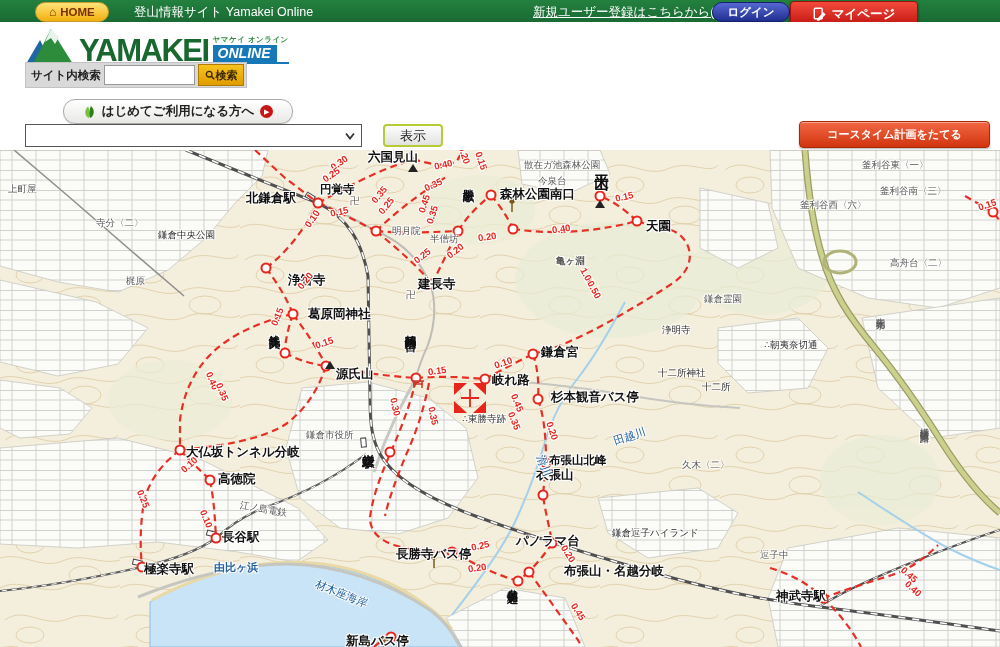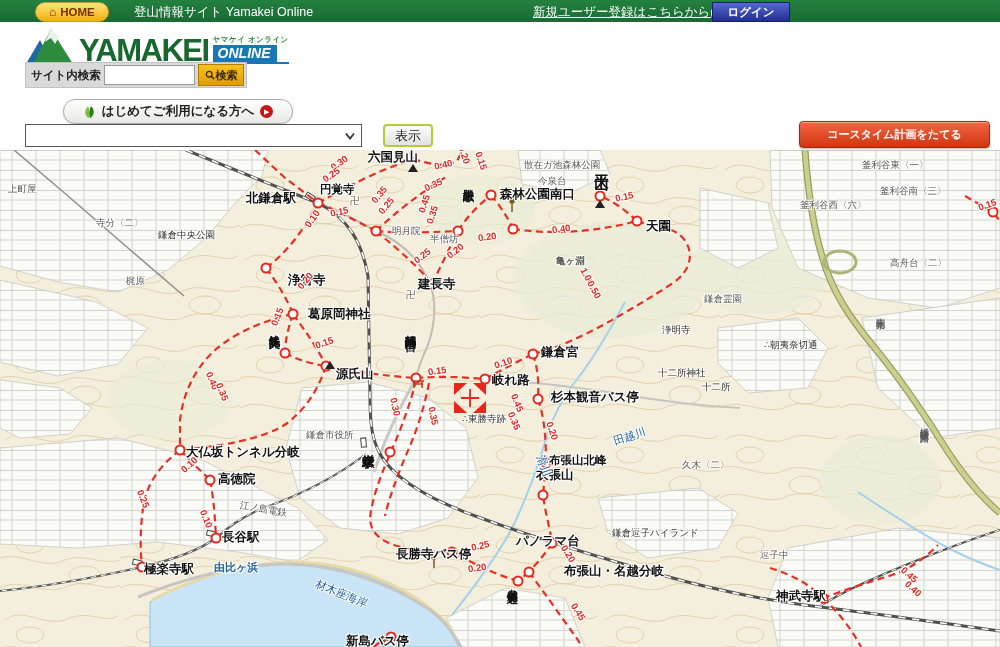--- a/index.html
+++ b/index.html
@@ -7,21 +7,21 @@
   .page{position:relative;width:1000px;height:647px;overflow:hidden;}
 
   
   .topbar{position:absolute;left:0;top:0;width:1000px;height:22px;background:linear-gradient(var(--header_green,#23813f),#1a6a33);}
   .home-btn{position:absolute;left:35px;top:2px;height:18px;padding:0 13px;border-radius:10px;
     background:linear-gradient(#ffe37a,#f2b00c);border:1px solid #c79a2e;color:#7a2f00;
     font-weight:bold;font-size:11.5px;line-height:18px;display:flex;align-items:center;gap:4px;cursor:pointer;}
   .home-icn{font-size:12px;line-height:1;color:#7a2f00;}
   .site-title{position:absolute;left:134px;top:4px;color:#fff;font-size:12.5px;}
   .register-link{position:absolute;left:533px;top:4px;color:#fff;font-size:12.5px;text-decoration:underline;cursor:pointer;}
-  .login-btn{position:absolute;left:712px;top:2px;width:76px;height:18px;border-radius:0;
+  .login-btn{position:absolute;left:712px;top:2px;width:76px;height:18px;border-radius:10px;
     background:linear-gradient(#5668d2,var(--link_blue,#202f90));border:1px solid #141f6e;color:#fff;
     font-size:11.5px;font-weight:bold;text-align:center;line-height:18px;cursor:pointer;}
   .mypage-btn{position:absolute;left:790px;top:1px;width:126px;height:24px;border-radius:4px;
     background:linear-gradient(#f44a3c,#c01511);border:1px solid #9e0e0a;color:#fff;font-weight:bold;
     font-size:12.5px;display:flex;align-items:center;justify-content:center;gap:5px;
     box-shadow:0 1px 3px rgba(0,0,0,.45);cursor:pointer;}
 
   
   .subheader{position:absolute;left:0;top:22px;width:1000px;height:128px;background:#fff;}
   .logo{position:absolute;left:25px;top:6px;display:flex;align-items:flex-end;gap:2px;cursor:pointer;}
@@ -36,21 +36,21 @@
   .search-btn{width:44px;height:20px;background:linear-gradient(#f8c31e,var(--gold,#e09d00));border:1px solid #b07c00;
     font-size:11px;font-weight:bold;color:#3a2800;display:flex;align-items:center;justify-content:center;gap:1px;cursor:pointer;}
   .beginner-btn{position:absolute;left:63px;top:77px;width:228px;height:23px;border-radius:12px;border:1px solid #aaa;
     background:linear-gradient(#ffffff,#e8e8e5);display:flex;align-items:center;justify-content:center;gap:6px;
     font-size:12.5px;font-weight:bold;color:#222;box-shadow:0 1px 1px rgba(0,0,0,.15);cursor:pointer;}
   .arrow-circle{width:13px;height:13px;border-radius:50%;background:#c81515;display:flex;align-items:center;justify-content:center;}
   .arrow-circle span{color:#fff;font-size:7px;line-height:1;}
   .course-select{position:absolute;left:25px;top:102px;width:337px;height:23px;border:1px solid #555;background:#fff;
     font-size:13px;color:#111;display:flex;align-items:center;padding:0 22px 0 6px;box-sizing:border-box;cursor:pointer;}
   .course-select .chev{position:absolute;right:5px;top:6px;}
-  .show-btn{position:absolute;left:383px;top:102px;width:50px;height:23px;border:2px solid #b7cb35;border-radius:4px;
+  .show-btn{position:absolute;left:383px;top:102px;width:60px;height:23px;border:2px solid #b7cb35;border-radius:4px;
     background:linear-gradient(#fdfdfd,#e2e2e0);font-size:13px;color:#222;display:flex;align-items:center;justify-content:center;
     box-sizing:border-box;cursor:pointer;}
   .plan-btn{position:absolute;left:799px;top:99px;width:189px;height:25px;border-radius:4px;border:1px solid #a82a08;
     background:linear-gradient(#f26744,#d1350f);color:#fff;font-weight:bold;font-size:11px;
     display:flex;align-items:center;justify-content:center;box-shadow:inset 0 1px 0 rgba(255,255,255,.4),0 1px 2px rgba(0,0,0,.3);cursor:pointer;}
 
   
   .map{position:absolute;left:0;top:150px;width:1000px;height:497px;background:var(--map_bg,#f4eedd);overflow:hidden;cursor:grab;}
   .map svg.base{position:absolute;left:0;top:0;}
   .map-labels,.map-times{position:absolute;left:0;top:0;width:100%;height:100%;pointer-events:none;}
@@ -71,20 +71,27 @@
 <div class="page">
 
   <div class="topbar">
     <div class="home-btn">
       <span class="home-icn">⌂</span>
       <span>HOME</span>
     </div>
     <span class="site-title">登山情報サイト Yamakei Online</span>
     <span class="register-link">新規ユーザー登録はこちらから(無料)</span>
     <div class="login-btn">ログイン</div>
+    <div class="mypage-btn">
+      <svg width="14" height="14" viewBox="0 0 16 16">
+        <rect x="1.5" y="1.5" width="9" height="12" rx="1" fill="none" stroke="#fff" stroke-width="1.6"></rect>
+        <path d="M5,13 L12,6 L14.5,8.5 L7.5,15.5 L4.5,16 Z" fill="#fff"></path>
+      </svg>
+      <span>マイページ</span>
+    </div>
   </div>
 
   <div class="subheader">
     <div class="logo">
       <svg width="52" height="36" viewBox="0 0 52 36">
         <polygon points="15,12 27,36 1,36" fill="#2166a5"></polygon>
         <polygon points="26,1 48,36 8,36" fill="#2c8c3c"></polygon>
         <polygon points="26,1 20,14 26,10 30,16 34,9" fill="#e9f3ec"></polygon>
       </svg>
       <span class="logo-text">YAMAKEI</span>

